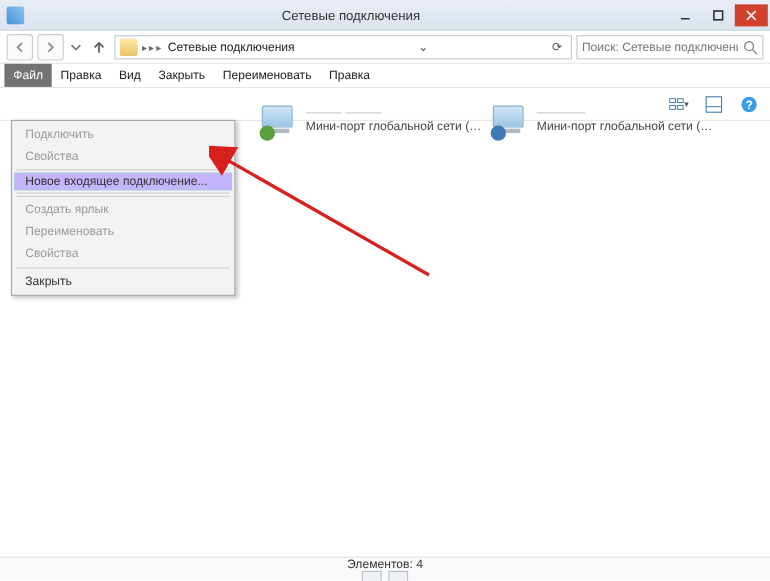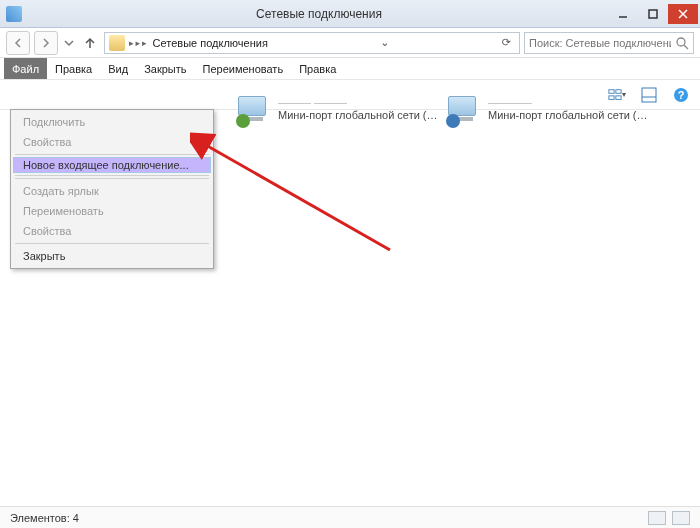--- a/index.html
+++ b/index.html
@@ -55,21 +55,21 @@
   .dropdown { position:absolute; left:10px; top:109px; width:204px; background:#f3f3f3; border:1px solid #a6a6a6; box-shadow:2px 2px 4px rgba(0,0,0,.25); padding:2px;}
   .dd-item { padding:4px 10px; color:#323232; background:#f3f3f3;}
   .dd-item.disabled { color:#9a9a9a; }
   .dd-item.highlight { background:#c4b5fd; border:1px solid #a6c8e8; padding:1px 9px; }
   .dd-sep { height:1px; background:#d0d0d0; margin:2px 2px;}
 
   
   .arrow-ann { position:absolute; left:190px; top:130px; pointer-events:none;}
 
   
-  .statusbar { position:absolute; bottom:0; left:0; right:0; height:22px; border-top:1px solid #e0e0e0; background:#fafafa; display:flex; align-items:center; padding:0 10px; color:#333; justify-content:space-between;}
+  .statusbar { position:absolute; bottom:0; left:0; right:0; height:22px; border-top:1px solid #e0e0e0; background:#fafafa; display:flex; align-items:center; padding:0 10px; color:#333; justify-content:space-between;flex-direction:column;}
   .status-icons{display:flex;gap:6px;}
   .status-icons .sicon{width:18px;height:14px;border:1px solid #b8c0c8;background:#eef2f6;}
 </style>
 </head>
 <body>
 
 <div class="titlebar">
   <div class="app-icon"></div>
   <div class="title">Сетевые подключения</div>
   <div class="winbtns">

